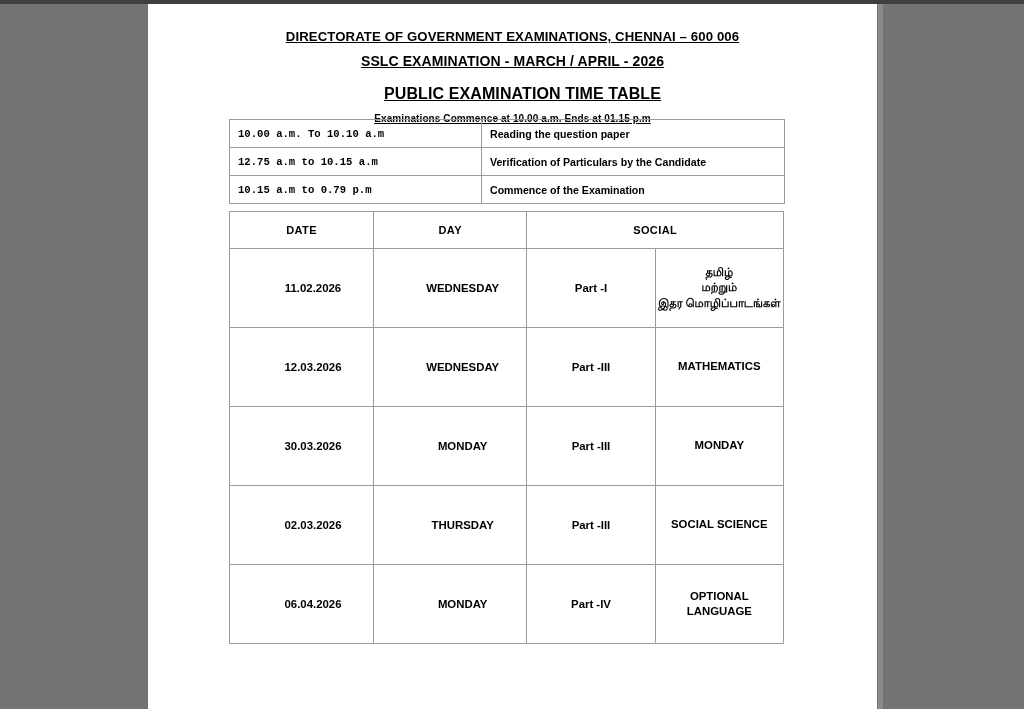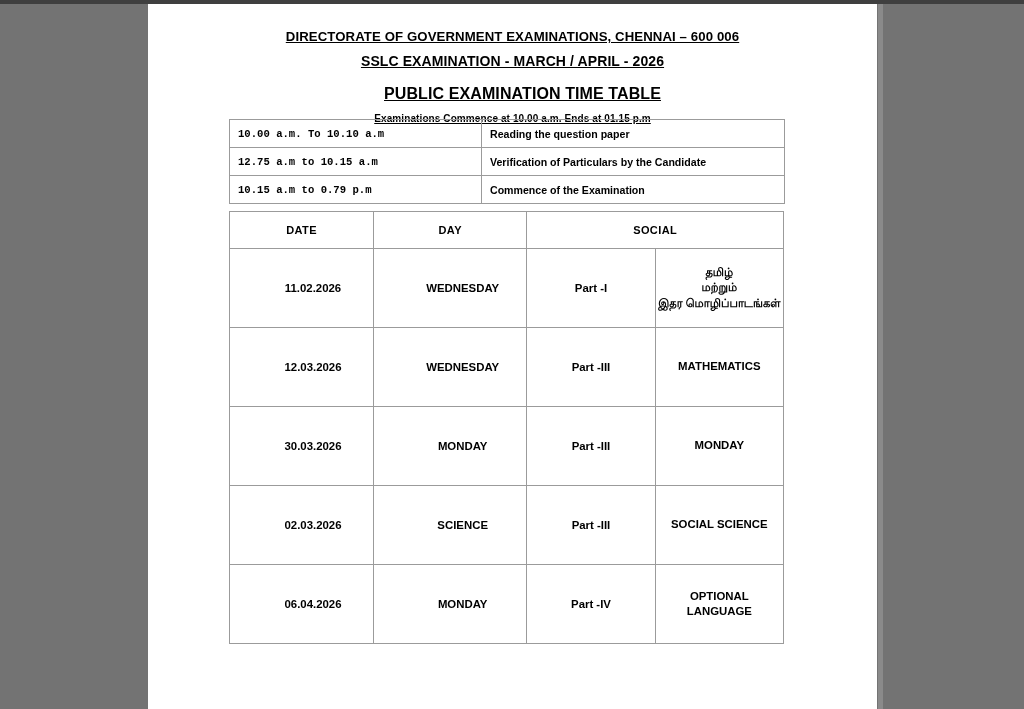--- a/index.html
+++ b/index.html
@@ -184,21 +184,21 @@
 
         <tr>
           <td class="cell-date col-date">30.03.2026</td>
           <td class="cell-day col-day">MONDAY</td>
           <td class="cell-part col-part">Part -III</td>
           <td class="cell-subject col-subject">MONDAY</td>
         </tr>
 
         <tr>
           <td class="cell-date col-date">02.03.2026</td>
-          <td class="cell-day col-day">SCIENCE</td>
+          <td class="cell-day col-day">THURSDAY</td>
           <td class="cell-part col-part">Part -III</td>
           <td class="cell-subject col-subject">SOCIAL SCIENCE</td>
         </tr>
 
         <tr>
           <td class="cell-date col-date">06.04.2026</td>
           <td class="cell-day col-day">MONDAY</td>
           <td class="cell-part col-part">Part -IV</td>
           <td class="cell-subject col-subject">OPTIONAL LANGUAGE</td>
         </tr>

